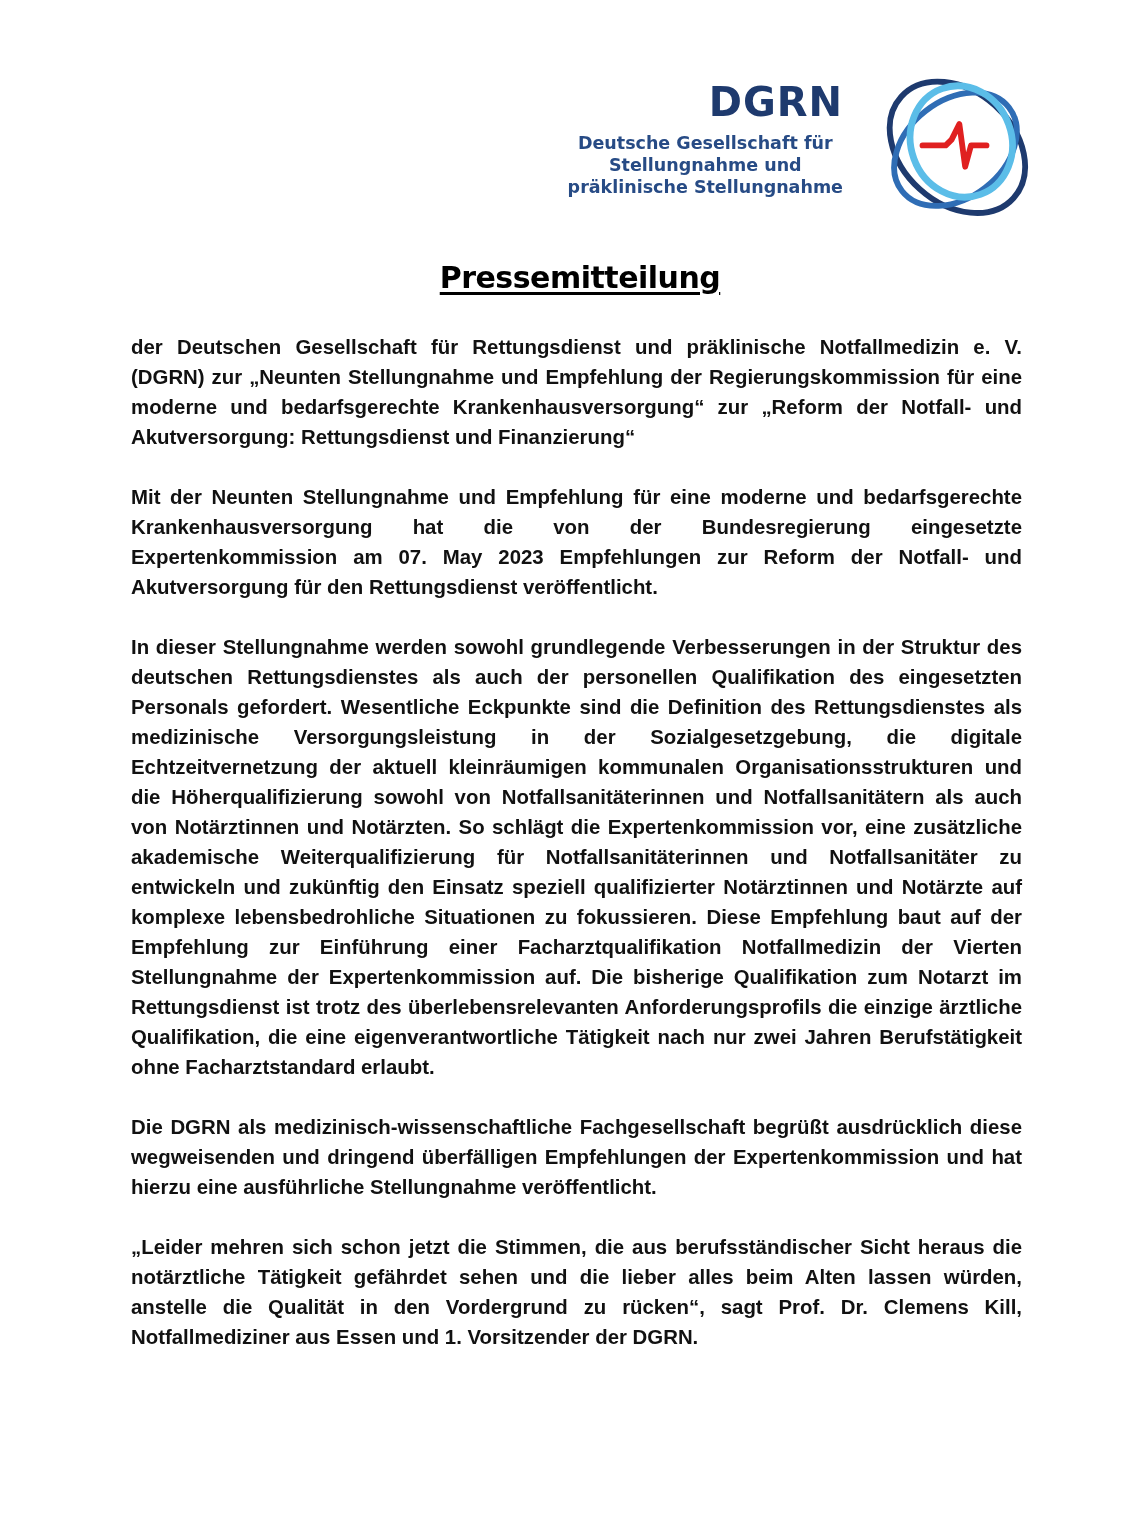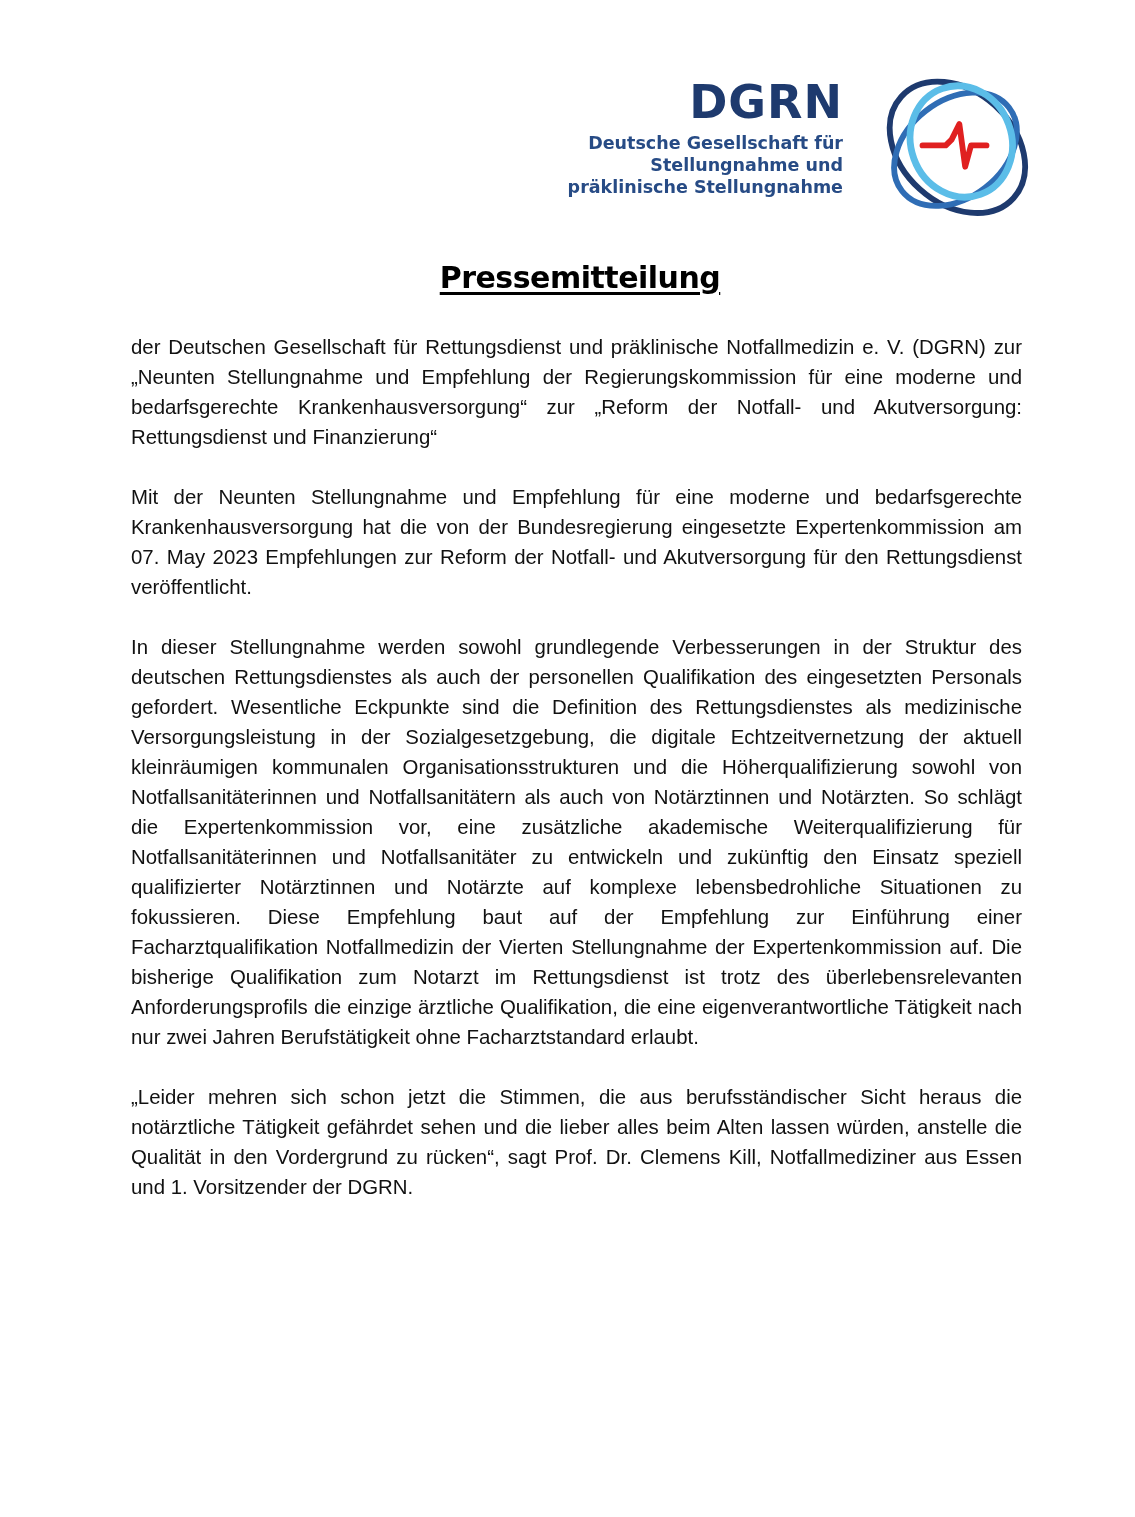--- a/index.html
+++ b/index.html
@@ -1,24 +1,24 @@
 <!DOCTYPE html>
 <html><head>
 <meta charset="utf-8">
 <style>
   html, body { margin: 0; padding: 0; background: #ffffff; }
   body { width: 1135px; height: 1517px; position: relative; overflow: hidden; font-family: "Liberation Sans", sans-serif; color: #111; }
   .header-brand { position: absolute; right: 292px; top: 78px; text-align: right; color: #1f3e74; }
-  .brand-acronym { font-family: "DejaVu Sans", sans-serif; font-weight: bold; font-size: 46px; line-height: 48px; letter-spacing: 1px; color: #1e3a6e; }
+  .brand-acronym { font-family: "DejaVu Sans", sans-serif; font-weight: bold; font-size: 40px; line-height: 48px; letter-spacing: 1px; color: #1e3a6e; }
   .brand-fullname { font-family: "DejaVu Sans", sans-serif; font-weight: bold; font-size: 17.5px; line-height: 22px; color: #274b85; margin-top: 6px; }
-  .brand-fullname div { white-space: nowrap; }
+  .brand-fullname div { white-space: nowrap; text-align: center; }
   .logo { position: absolute; left: 872px; top: 62px; width: 165px; height: 160px; }
   .title { position: absolute; left: 0; width: 1160px; top: 258px; text-align: center; font-family: "DejaVu Sans", sans-serif; font-weight: bold; font-size: 30px; line-height: 40px; text-decoration: underline; text-decoration-thickness: 3px; text-underline-offset: 4px; color: #000; letter-spacing: -0.5px; }
   .body { position: absolute; left: 131px; width: 899px; top: 332px; font-family: "Liberation Sans", sans-serif; font-size: 20.4px; line-height: 30px; color: #111; }
-  .body p { margin: 0 8px 30px 0; text-align: justify; }
+  .body p { margin: 0 8px 30px 0; text-align: justify; font-weight: bold; }
 </style>
 </head>
 <body>
 
 <div class="header-brand">
   <div class="brand-acronym">DGRN</div>
   <div class="brand-fullname">
     <div>Deutsche Gesellschaft für</div>
     <div>Stellungnahme und</div>
     <div>präklinische Stellungnahme</div>
@@ -35,14 +35,15 @@
 
   <polyline points="52,86 76,86 82,80 90,64 96,108 102,86 118,86" fill="none" stroke="#e02020" stroke-width="6" stroke-linejoin="round" stroke-linecap="round"></polyline>
 </svg>
 
 <div class="title">Pressemitteilung</div>
 
 <div class="body">
   <p>der Deutschen Gesellschaft für Rettungsdienst und präklinische Notfallmedizin e. V. (DGRN) zur „Neunten Stellungnahme und Empfehlung der Regierungskommission für eine moderne und bedarfsgerechte Krankenhausversorgung“ zur „Reform der Notfall- und Akutversorgung: Rettungsdienst und Finanzierung“</p>
   <p>Mit der Neunten Stellungnahme und Empfehlung für eine moderne und bedarfsgerechte Krankenhausversorgung hat die von der Bundesregierung eingesetzte Expertenkommission am 07. May 2023 Empfehlungen zur Reform der Notfall- und Akutversorgung für den Rettungsdienst veröffentlicht.</p>
   <p>In dieser Stellungnahme werden sowohl grundlegende Verbesserungen in der Struktur des deutschen Rettungsdienstes als auch der personellen Qualifikation des eingesetzten Personals gefordert. Wesentliche Eckpunkte sind die Definition des Rettungsdienstes als medizinische Versorgungsleistung in der Sozialgesetzgebung, die digitale Echtzeitvernetzung der aktuell kleinräumigen kommunalen Organisationsstrukturen und die Höherqualifizierung sowohl von Notfallsanitäterinnen und Notfallsanitätern als auch von Notärztinnen und Notärzten. So schlägt die Expertenkommission vor, eine zusätzliche akademische Weiterqualifizierung für Notfallsanitäterinnen und Notfallsanitäter zu entwickeln und zukünftig den Einsatz speziell qualifizierter Notärztinnen und Notärzte auf komplexe lebensbedrohliche Situationen zu fokussieren. Diese Empfehlung baut auf der Empfehlung zur Einführung einer Facharztqualifikation Notfallmedizin der Vierten Stellungnahme der Expertenkommission auf. Die bisherige Qualifikation zum Notarzt im Rettungsdienst ist trotz des überlebensrelevanten Anforderungsprofils die einzige ärztliche Qualifikation, die eine eigenverantwortliche Tätigkeit nach nur zwei Jahren Berufstätigkeit ohne Facharztstandard erlaubt.</p>
+  <p>Die DGRN als medizinisch-wissenschaftliche Fachgesellschaft begrüßt ausdrücklich diese wegweisenden und dringend überfälligen Empfehlungen der Expertenkommission und hat hierzu eine ausführliche Stellungnahme veröffentlicht.</p>
   <p>„Leider mehren sich schon jetzt die Stimmen, die aus berufsständischer Sicht heraus die notärztliche Tätigkeit gefährdet sehen und die lieber alles beim Alten lassen würden, anstelle die Qualität in den Vordergrund zu rücken“, sagt Prof. Dr. Clemens Kill, Notfallmediziner aus Essen und 1. Vorsitzender der DGRN.</p>
 </div>
 
 </body></html>

